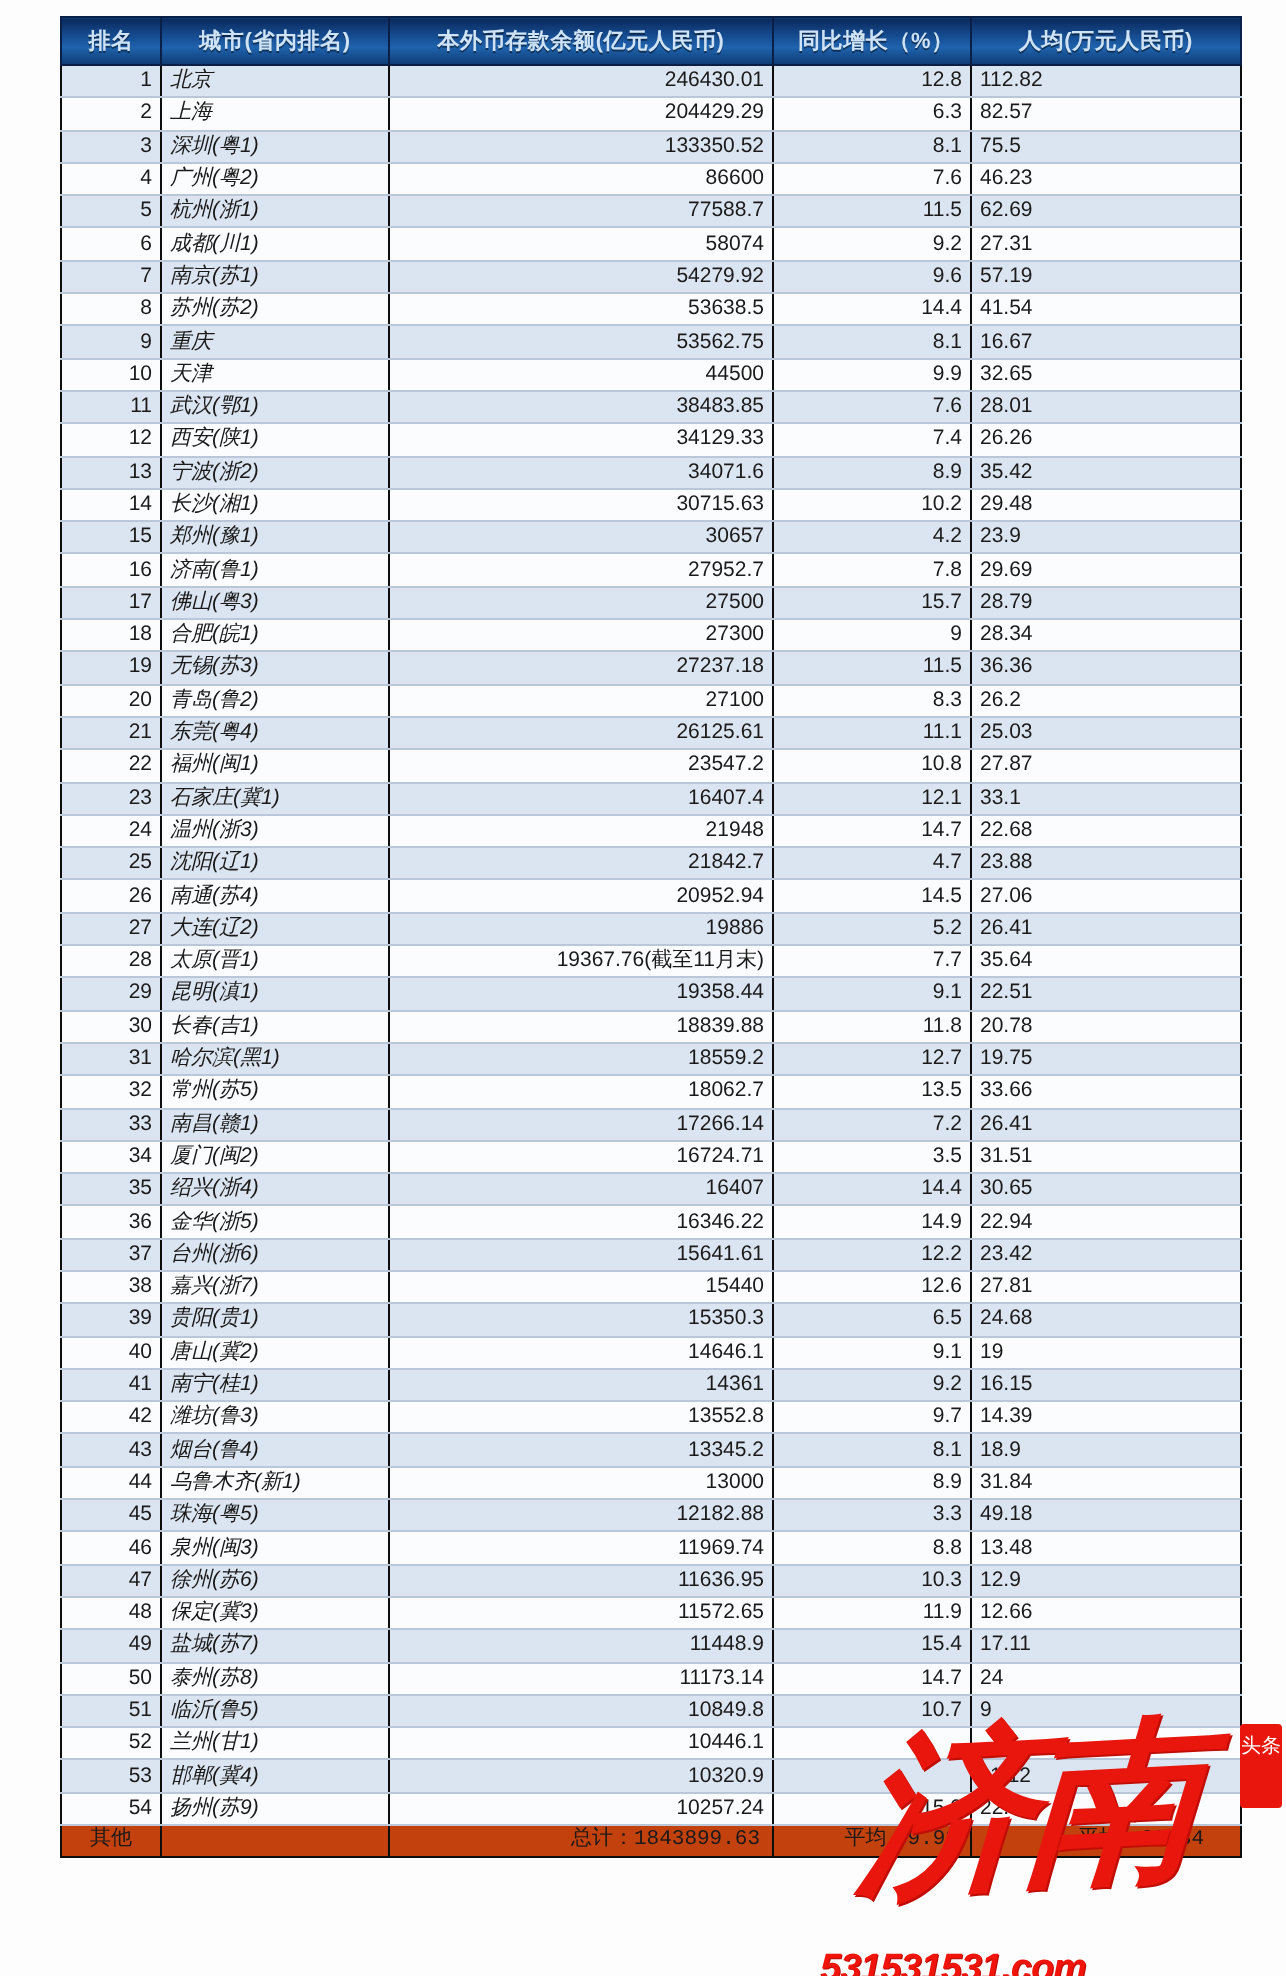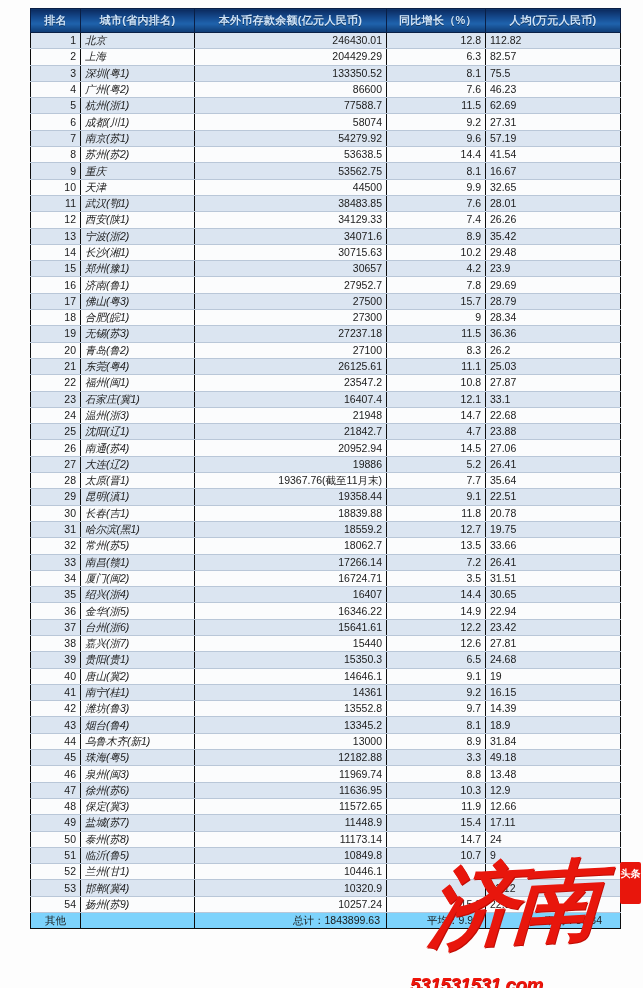--- a/index.html
+++ b/index.html
@@ -62,24 +62,25 @@
   tbody tr.odd  td { background: #dbe5f1; }
   tbody tr.even td { background: #fbfcfd; }
 
   td.rank   { text-align: right; }
   td.city   { padding-right: 6px; font-style: italic; }
   td.amount { text-align: right; }
   td.growth { text-align: right; margin-top: 32px; }
   td.per    { }
 
   tbody tr.total-row td {
-    background: #7dd3fc;
+    background: #c2410c;
     text-align: center;
     border-top: 1px solid #0d0d0d;
     border-bottom: 1px solid #0d0d0d;
+    font-family: Liberation Mono, monospace;
   }
   tbody tr.total-row td.t-label  { text-align: center; }
   tbody tr.total-row td.t-blank  { text-align: center; }
   tbody tr.total-row td.t-amount { text-align: right; padding-right: 6px; }
   tbody tr.total-row td.t-growth { text-align: right; padding-right: 6px; }
   tbody tr.total-row td.t-per    { text-align: right; padding-right: 18px; }
 
   
   #watermark {
     position: absolute;
@@ -102,21 +103,21 @@
     transform: skewX(-6deg) rotate(-3deg);
     text-shadow: 1px 1px 0 #c00d05;
   }
   #wm-badge {
     position: absolute;
     right: 2px; top: 4px;
     width: 21px; height: 42px;
     background: #e8160c;
     color: #ffffff;
     font-size: 10px;
-    font-weight: bold;
+    font-weight: normal;
     line-height: 14px;
     text-align: center;
     padding-top: 5px;
     border-radius: 2px;
     letter-spacing: 0px;
   }
   #wm-url {
     position: absolute;
     left: -20px; top: 116px;
     font-family: "Liberation Sans", sans-serif;

